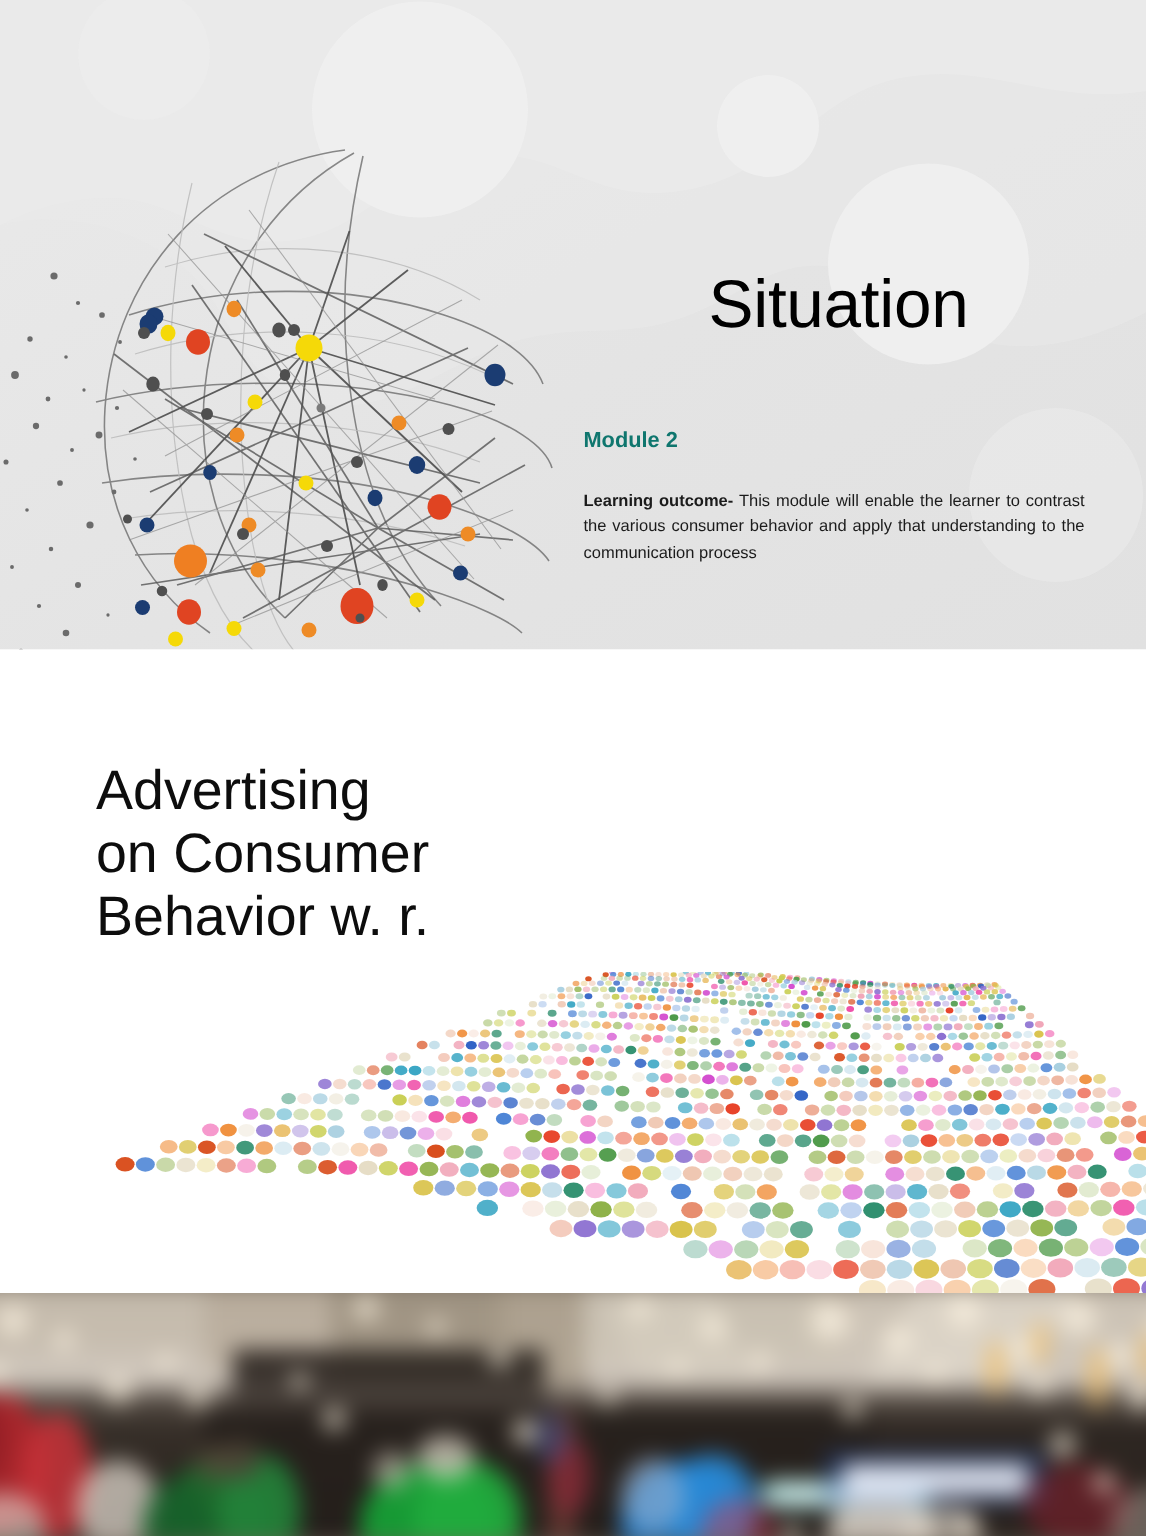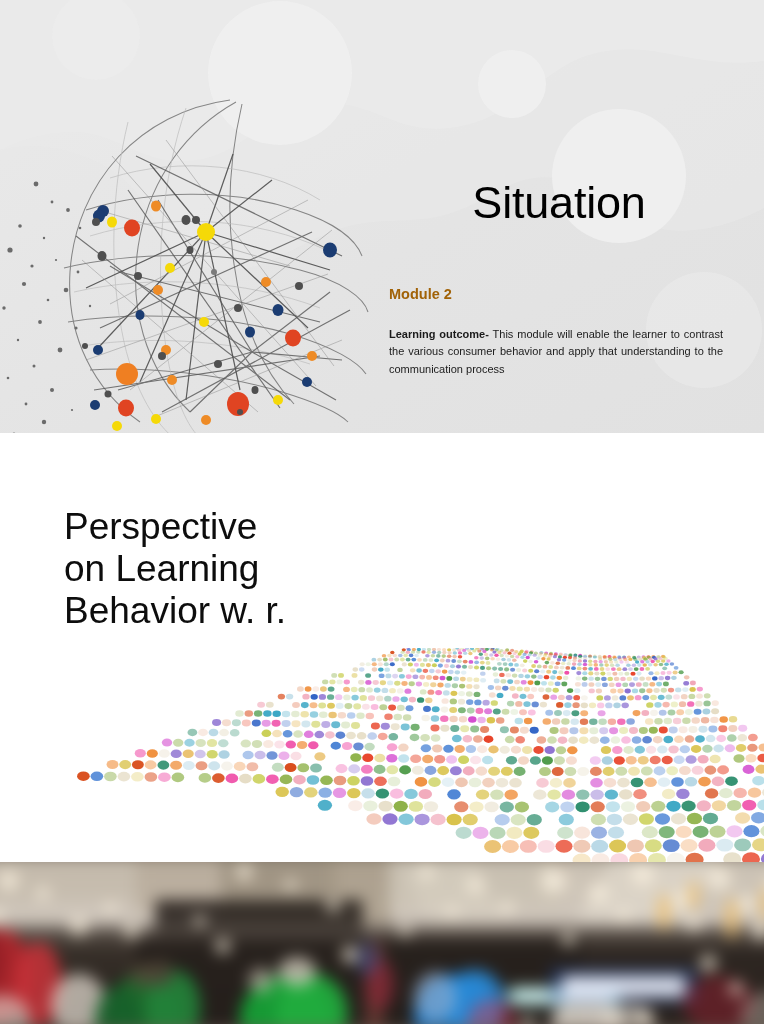--- a/index.html
+++ b/index.html
@@ -58,21 +58,21 @@
     font-weight: 400;
     letter-spacing: -0.2px;
   }
   .module-label {
     position: absolute;
     left: 389px;
     top: 286px;
     width: 335px;
     font-size: 14.5px;
     font-weight: bold;
-    color: #a16207;
+    color: #0f766e;
   }
   .learning-outcome {
     position: absolute;
     left: 389px;
     top: 315px;
     width: 334px;
     font-size: 11px;
     line-height: 1.57;
     color: #1b1b1b;
     text-align: justify;
@@ -300,22 +300,22 @@
       <span>Situation</span><br>
     </h1>
 
     <div class="module-label">Module 2</div>
 
     <p class="learning-outcome"><span class="lo-strong">Learning outcome-</span><span> This module will enable the learner to contrast the various consumer behavior and apply that understanding to the communication process</span></p>
   </section>
 
   <section class="slide-two">
     <h2 class="slide-two-title">
-      <span>Perspective</span><br>
-      <span>on Learning</span><br>
+      <span>Advertising</span><br>
+      <span>on Consumer</span><br>
       <span>Behavior w. r.</span><br>
     </h2>
 
     <svg class="dot-field" viewBox="0 0 768 214">
       <g id="dots">
           <ellipse cx="478.0" cy="0.0" rx="2.00" ry="1.60" fill="#efc6b0" opacity="0.89"></ellipse>
           <ellipse cx="482.9" cy="0.3" rx="2.00" ry="1.60" fill="#d94f1e" opacity="0.41"></ellipse>
           <ellipse cx="487.8" cy="0.6" rx="2.00" ry="1.60" fill="#3aa6c4" opacity="0.56"></ellipse>
           <ellipse cx="492.6" cy="0.9" rx="2.00" ry="1.60" fill="#2b5fc4" opacity="0.82"></ellipse>
           <ellipse cx="497.5" cy="1.2" rx="2.00" ry="1.60" fill="#3aa6c4" opacity="0.35"></ellipse>

